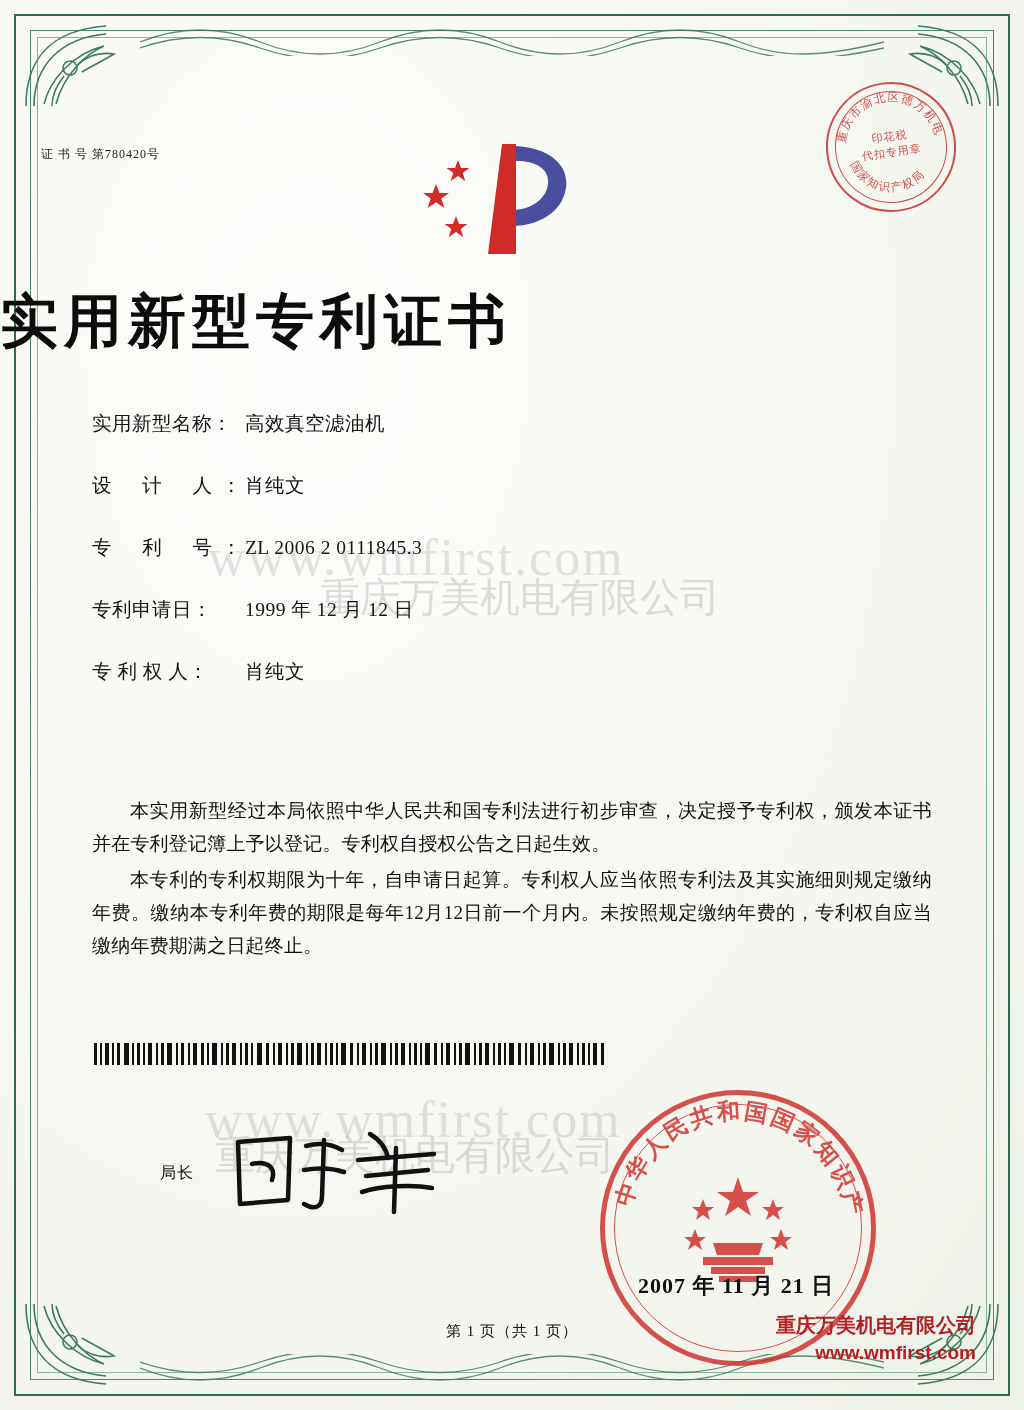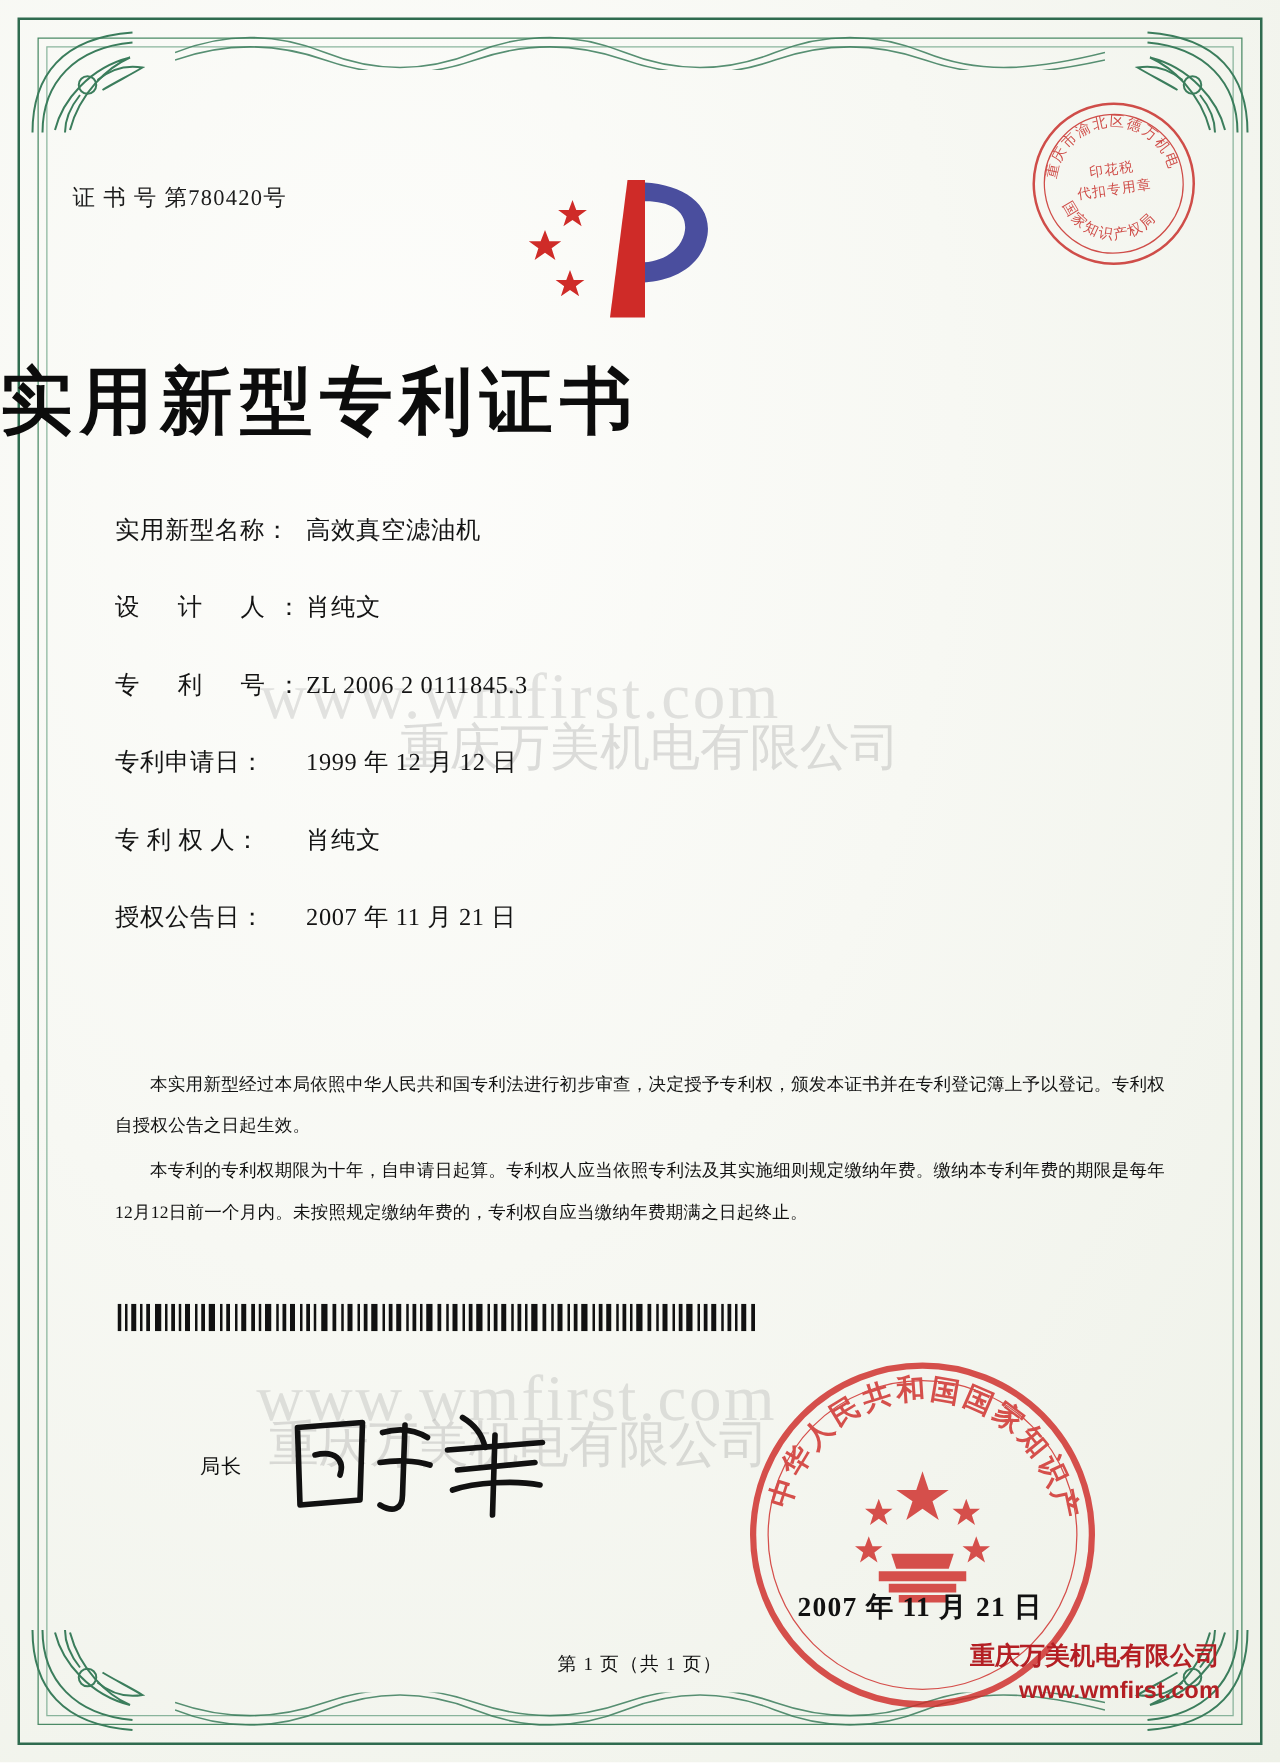--- a/index.html
+++ b/index.html
@@ -67,22 +67,22 @@
     left: 140px; width: 744px; height: 34px;
     pointer-events: none;
     opacity: .85;
   }
   .edge-band.top { top: 22px; }
   .edge-band.bottom { bottom: 22px; transform: scaleY(-1); }
 
   
   .cert-number {
     position: absolute;
-    left: 58px; top: 146px;
-    font-size: 18px;
+    left: 41px; top: 146px;
+    font-size: 12px;
     color: #1c1c1c;
     letter-spacing: 1px;
     white-space: nowrap;
   }
 
   .logo {
     position: absolute;
     left: 412px; top: 130px;
     width: 170px; height: 130px;
   }
@@ -150,23 +150,23 @@
     font-family: Liberation Mono, monospace;
   }
   .field-value {
     display: inline-block;
     letter-spacing: 0.5px;
   }
 
   
   .body-text {
     position: absolute;
-    left: 92px; top: 852px;
+    left: 92px; top: 794px;
     width: 840px;
-    font-size: 14px;
+    font-size: 19px;
     line-height: 33px;
     color: #121212;
     text-align: justify;
   }
   .body-text p {
     margin: 0 0 3px 0;
     text-indent: 2em;
     letter-spacing: 0.2px;
   }
 
@@ -403,24 +403,20 @@
       <span class="field-label spaced">专 利 号：</span>
       <span class="field-value">ZL 2006 2 0111845.3</span>
     </div>
     <div class="field-row">
       <span class="field-label">专利申请日：</span>
       <span class="field-value">1999 年 12 月 12 日</span>
     </div>
     <div class="field-row">
       <span class="field-label">专 利 权 人：</span>
       <span class="field-value">肖纯文</span>
-    </div>
-    <div class="field-row">
-      <span class="field-label">授权公告日：</span>
-      <span class="field-value">2007 年 11 月 21 日</span>
     </div>
   </div>
 
   <div class="body-text">
     <p>本实用新型经过本局依照中华人民共和国专利法进行初步审查，决定授予专利权，颁发本证书并在专利登记簿上予以登记。专利权自授权公告之日起生效。</p>
     <p>本专利的专利权期限为十年，自申请日起算。专利权人应当依照专利法及其实施细则规定缴纳年费。缴纳本专利年费的期限是每年12月12日前一个月内。未按照规定缴纳年费的，专利权自应当缴纳年费期满之日起终止。</p>
   </div>
 
   <div class="barcode">
     <svg width="512" height="22" viewBox="0 0 512 22">

